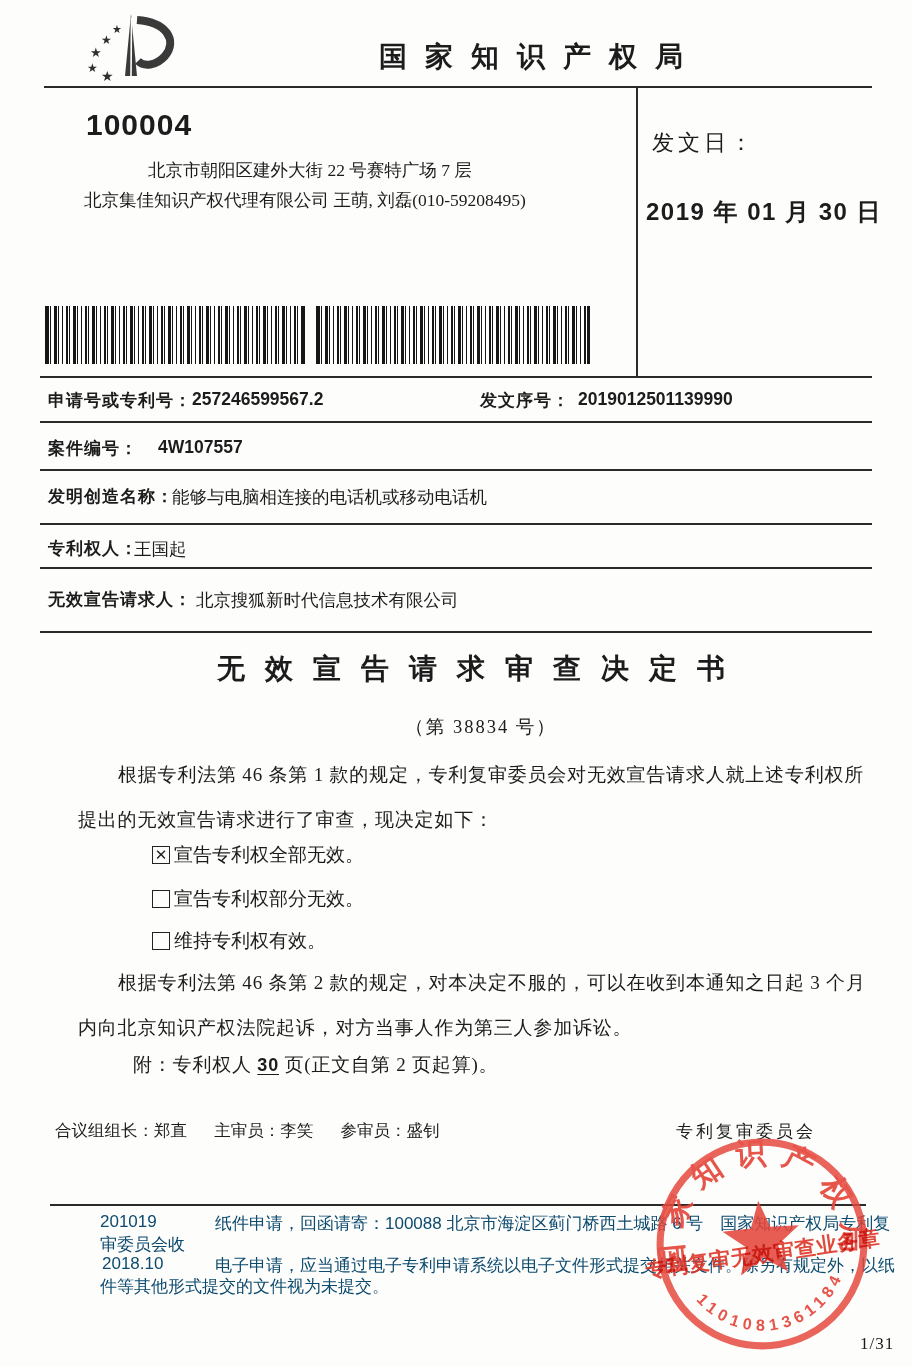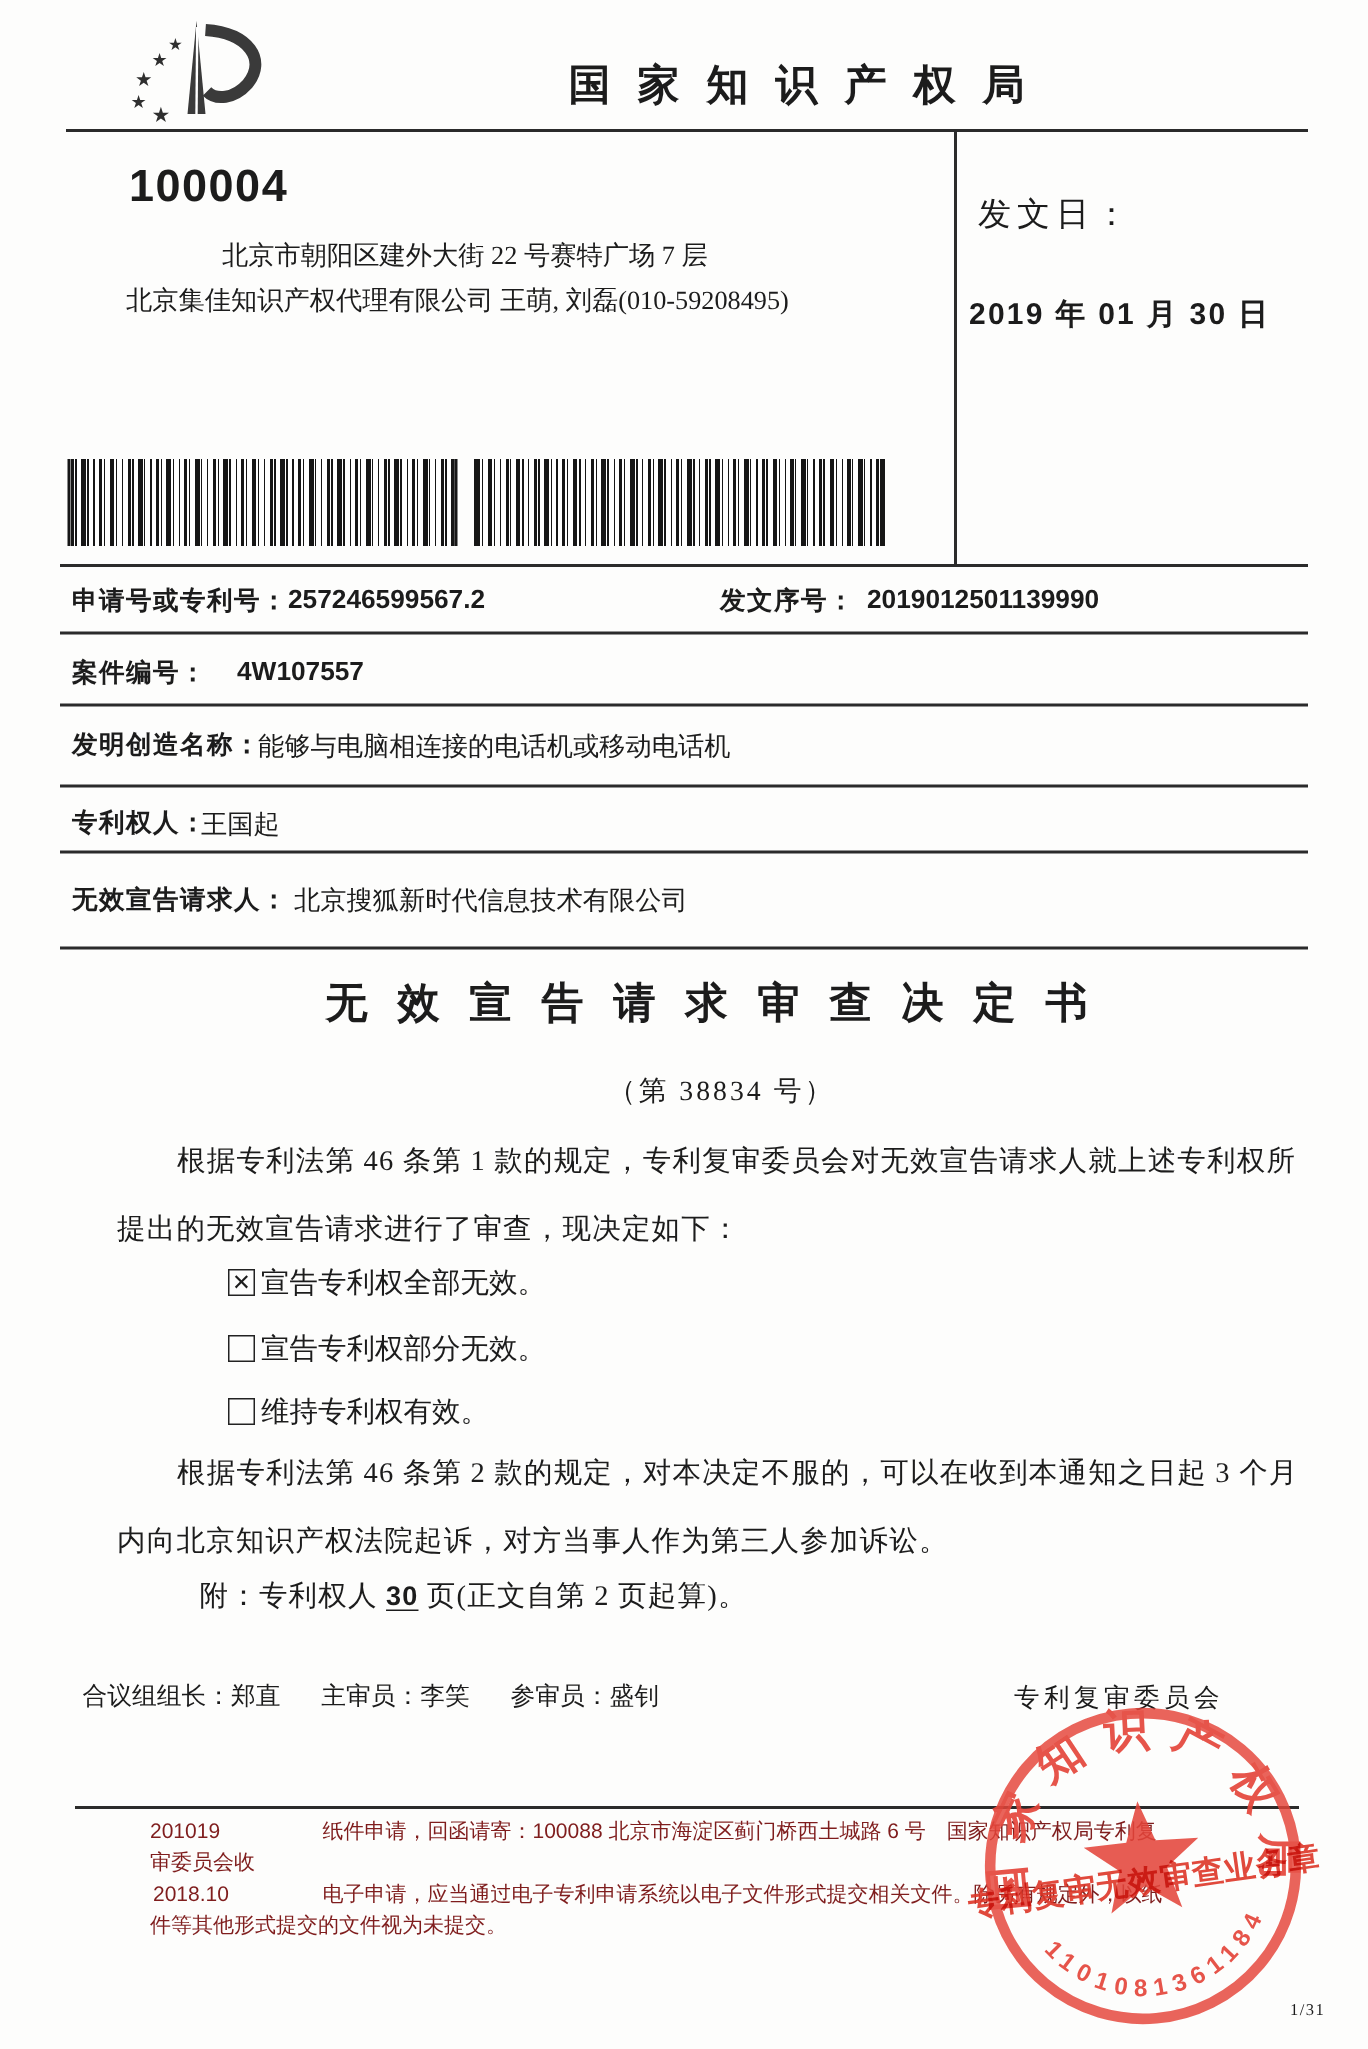--- a/index.html
+++ b/index.html
@@ -30,21 +30,21 @@
   .seal-svg{mix-blend-mode:multiply;opacity:.92;}
   .seal-banner{
     position:absolute;left:-4px;top:112px;width:240px;text-align:center;
     font-family:"Liberation Sans",sans-serif;font-weight:bold;font-size:21px;
     color:#dd3526;letter-spacing:.5px;transform:rotate(-3deg);
     mix-blend-mode:multiply;opacity:.9;white-space:nowrap;
   }
   .flabel{font-size:17px;font-weight:bold;letter-spacing:1px;}
   .fval-num{font-family:"Liberation Sans",sans-serif;font-weight:bold;font-size:17.5px;}
   .fval-txt{font-size:17.5px;}
-  .foot{font-family:"Liberation Sans",sans-serif;font-size:14px;white-space:nowrap;color:#7f1d1d;}
+  .foot{font-family:"Liberation Sans",sans-serif;font-size:17px;white-space:nowrap;color:#0c4a6e;}
 </style>
 </head>
 <body>
 
 <svg class="abs" style="left:74px;top:10px;" width="122" height="78" viewBox="0 0 122 78">
   <polygon points="57,4 63,66 51,66" fill="#3a3a3a"></polygon>
   <line x1="57.5" y1="8" x2="57" y2="66" stroke="#fff" stroke-width="1.6"></line>
   <path d="M 63 10 C 92 12 104 30 91 46 C 82 56 70 57 64 51" fill="none" stroke="#3a3a3a" stroke-width="8"></path>
   <text x="38" y="23" font-size="11" fill="#2f2f2f">★</text>
   <text x="27" y="34" font-size="12" fill="#2f2f2f">★</text>
@@ -56,21 +56,21 @@
 <div class="abs sans b" style="left:330px;top:38px;width:420px;text-align:center;font-size:28px;letter-spacing:18px;white-space:nowrap;">国家知识产权局</div>
 
 <div class="rule" style="left:44px;top:86px;width:828px;height:2px;"></div>
 
 <div class="abs sans b" style="left:86px;top:108px;font-size:30px;letter-spacing:1px;">100004</div>
 <div class="abs" style="left:148px;top:158px;font-size:17.5px;white-space:nowrap;">北京市朝阳区建外大街 22 号赛特广场 7 层</div>
 <div class="abs" style="left:84px;top:188px;font-size:17.5px;white-space:nowrap;">北京集佳知识产权代理有限公司 王萌, 刘磊(010-59208495)</div>
 
 <div class="rule" style="left:636px;top:86px;width:2px;height:291px;"></div>
 <div class="abs" style="left:652px;top:128px;font-size:22px;letter-spacing:4px;text-align:right;">发文日：</div>
-<div class="abs sans b" style="left:646px;top:196px;font-size:20px;letter-spacing:1.5px;white-space:nowrap;">2019 年 01 月 30 日</div>
+<div class="abs sans b" style="left:646px;top:196px;font-size:24px;letter-spacing:1.5px;white-space:nowrap;">2019 年 01 月 30 日</div>
 
 <div class="bar" style="left:45px;top:306px;width:256px;"></div>
 <div class="bar" style="left:316px;top:306px;width:270px;"></div>
 
 <div class="rule" style="left:40px;top:376px;width:832px;height:2px;"></div>
 
 <div class="abs flabel" style="left:48px;top:389px;">申请号或专利号：</div>
 <div class="abs fval-num" style="left:192px;top:389px;">257246599567.2</div>
 <div class="abs flabel" style="left:480px;top:389px;">发文序号：</div>
 <div class="abs fval-num" style="left:578px;top:389px;text-align:center;">2019012501139990</div>
@@ -157,13 +157,13 @@
     <text font-size="30" font-weight="bold" fill="#e4453a" letter-spacing="13" font-family="Liberation Sans, sans-serif">
       <textPath href="#arcTop" startOffset="6">国家知识产权局</textPath>
     </text>
     <text font-size="16" font-weight="bold" fill="#e4453a" letter-spacing="5" font-family="Liberation Sans, sans-serif">
       <textPath href="#arcBottom" startOffset="8">1101081361184</textPath>
     </text>
   </svg>
   <div class="seal-banner">专利复审无效审查业务章</div>
 </div>
 
-<div class="abs" style="left:860px;top:1334px;font-size:11px;letter-spacing:1px;">1/31</div>
+<div class="abs" style="left:860px;top:1334px;font-size:17px;letter-spacing:1px;">1/31</div>
 
 </body></html>

